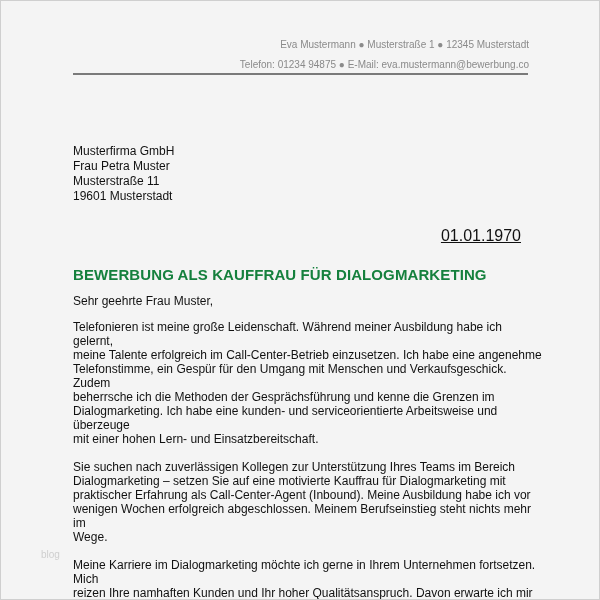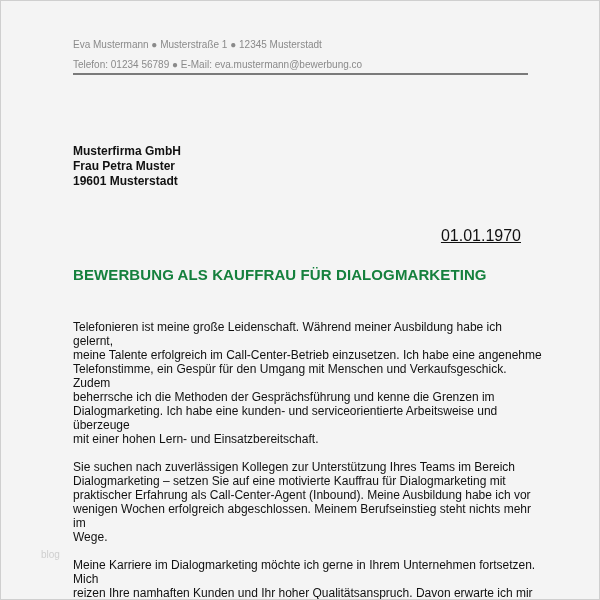--- a/index.html
+++ b/index.html
@@ -10,29 +10,29 @@
   }
   .page {
     position: absolute; left: 0; top: 0;
     width: 598px; height: 598px;
     background: #f4f4f4;
     border: 1px solid #cfcfcf;
     overflow: hidden;
   }
   .sender {
     position: absolute; left: 72px; width: 456px; top: 34px;
-    text-align: left; color: #8a8a8a; font-size: 10px; line-height: 20px;
+    text-align: right; color: #8a8a8a; font-size: 10px; line-height: 20px;
   }
   .rule {
     position: absolute; left: 72px; width: 455px; top: 72px;
     height: 2px; background: #7a7a7a;
   }
   .recipient {
     position: absolute; left: 72px; top: 143px;
-    font-weight: bold; font-size: 12px; line-height: 15px; color: #111;
+    font-weight: normal; font-size: 12px; line-height: 15px; color: #111;
   }
   .date {
     position: absolute; right: 78px; top: 226px;
     font-size: 16px; color: #111; text-decoration: underline;
   }
   .subject {
     position: absolute; left: 72px; top: 265px;
     font-weight: bold; font-size: 15px; color: #15803d; letter-spacing: 0.1px;
   }
   .salutation {
@@ -48,34 +48,36 @@
     position: absolute; left: 40px; top: 548px;
     font-size: 10px; color: #cfcfcf;
   }
 </style>
 </head>
 <body>
 
 <div class="page">
   <div class="sender">
     <div>Eva Mustermann ● Musterstraße 1 ● 12345 Musterstadt</div>
-    <div>Telefon: 01234 56789 ● E-Mail: eva.mustermann@bewerbung.co</div>
+    <div>Telefon: 01234 94875 ● E-Mail: eva.mustermann@bewerbung.co</div>
   </div>
   <div class="rule"></div>
 
   <div class="recipient">
     <div>Musterfirma GmbH</div>
     <div>Frau Petra Muster</div>
+    <div>Musterstraße 11</div>
     <div>19601 Musterstadt</div>
   </div>
 
   <div class="date">01.01.1970</div>
 
   <div class="subject">BEWERBUNG ALS KAUFFRAU FÜR DIALOGMARKETING</div>
 
+  <div class="salutation">Sehr geehrte Frau Muster,</div>
 
   <div class="body-text">
     <p>Telefonieren ist meine große Leidenschaft. Während meiner Ausbildung habe ich gelernt,
 meine Talente erfolgreich im Call-Center-Betrieb einzusetzen. Ich habe eine angenehme
 Telefonstimme, ein Gespür für den Umgang mit Menschen und Verkaufsgeschick. Zudem
 beherrsche ich die Methoden der Gesprächsführung und kenne die Grenzen im
 Dialogmarketing. Ich habe eine kunden- und serviceorientierte Arbeitsweise und überzeuge
 mit einer hohen Lern- und Einsatzbereitschaft.</p>
     <p>Sie suchen nach zuverlässigen Kollegen zur Unterstützung Ihres Teams im Bereich
 Dialogmarketing – setzen Sie auf eine motivierte Kauffrau für Dialogmarketing mit

